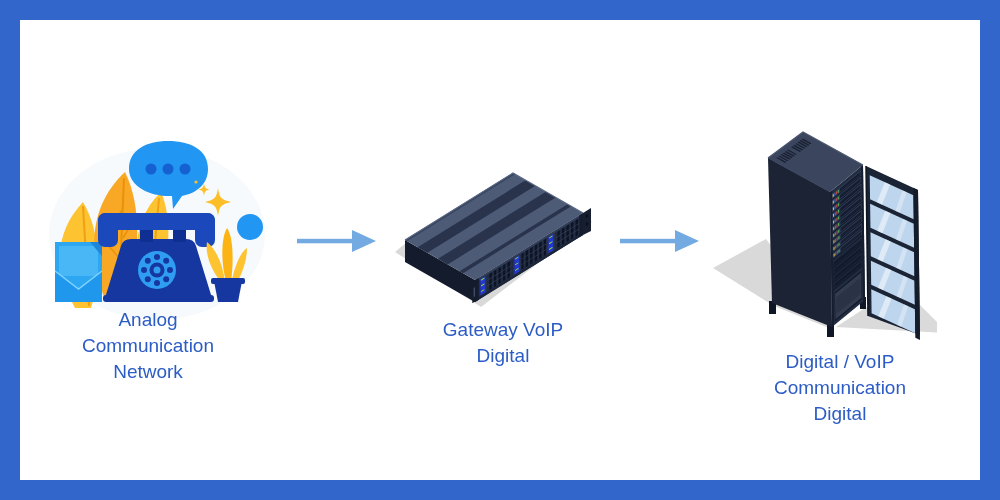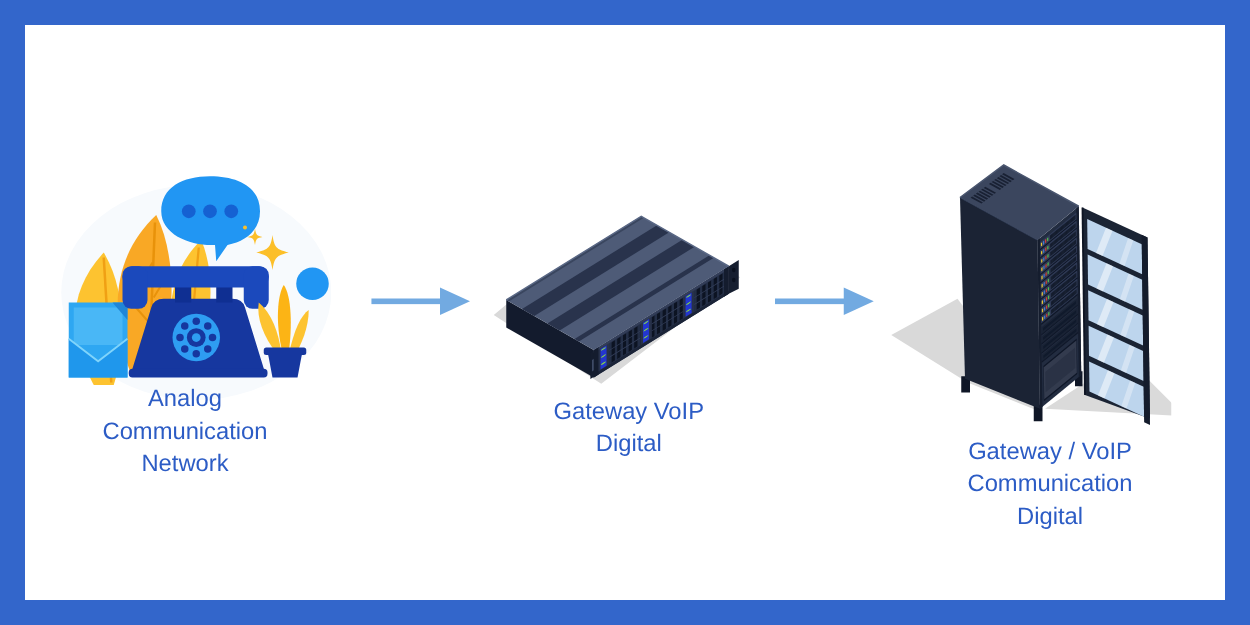--- a/index.html
+++ b/index.html
@@ -365,18 +365,18 @@
             <polygon points="56,97 70,81 78,81 64,97" fill="#ffffff" opacity="0.35"></polygon>
           </g>
           <rect x="91" y="0" width="9" height="100" fill="#141c2c"></rect>
         </g>
         <path d="M154,39 L156,189" stroke="#0e1524" stroke-width="1.5" fill="none"></path>
       </g>
     </svg>
   </div>
 
   <div class="node-label" style="left:700px;top:329px;width:240px;">
-    <span>Gateway / VoIP</span>
+    <span>Digital / VoIP</span>
     <span>Communication</span>
     <span>Digital</span>
   </div>
 
 </div>
 
 </body></html>

